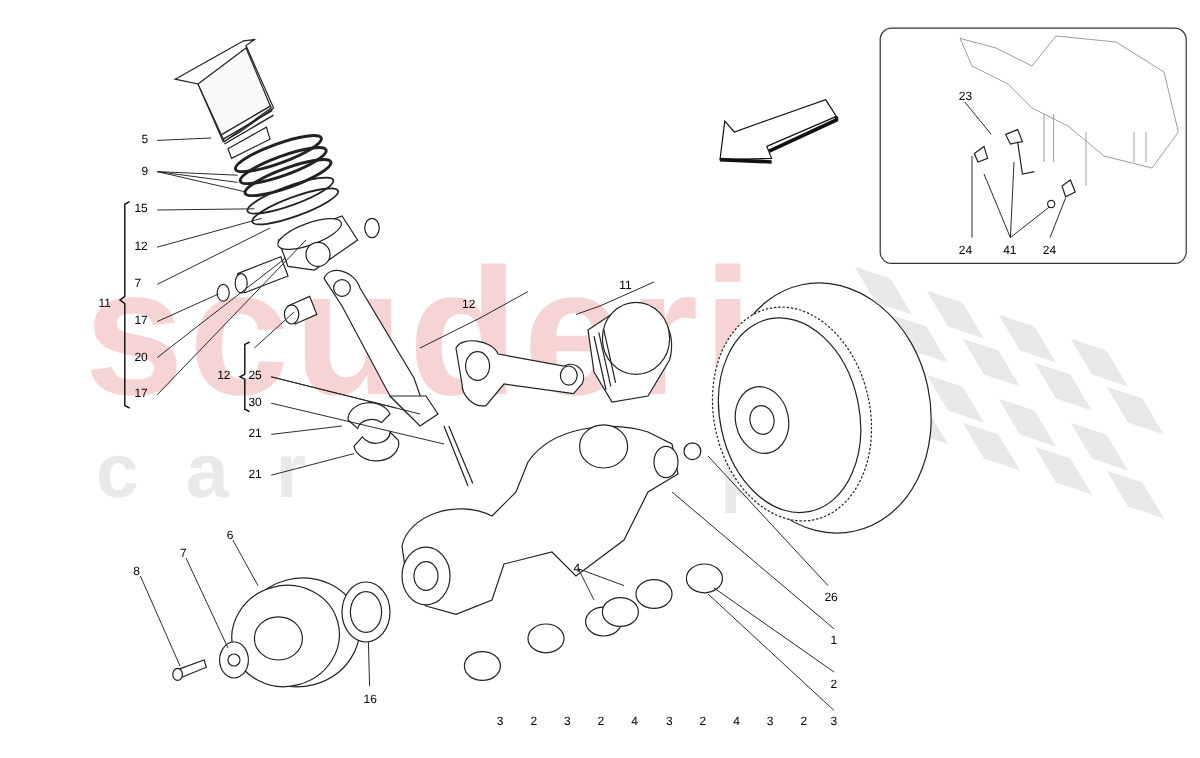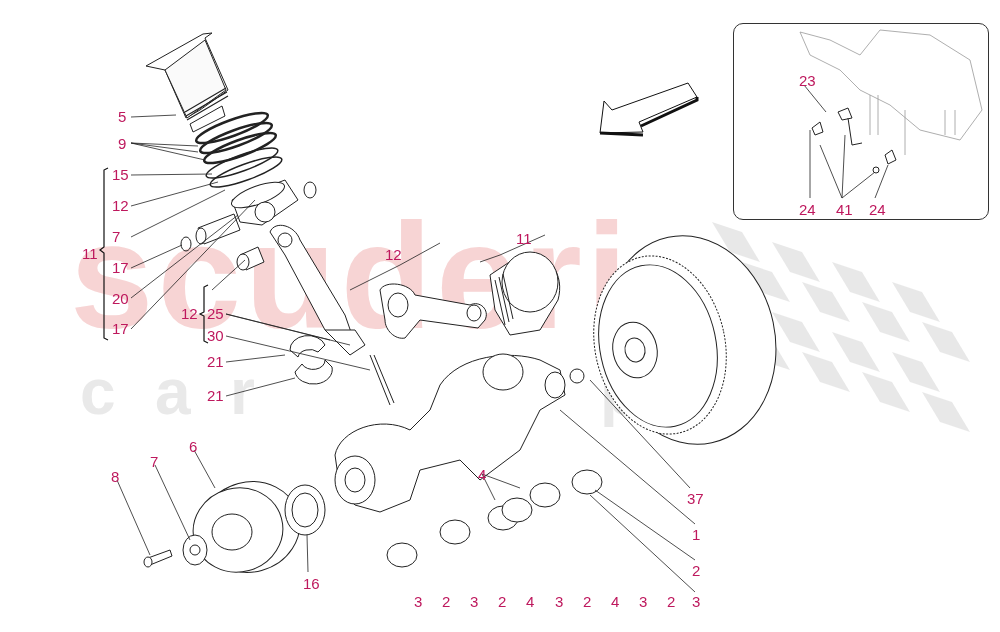--- a/index.html
+++ b/index.html
@@ -1,18 +1,18 @@
 <!DOCTYPE html>
 <html><head>
 <meta charset="utf-8">
 <style>
   html, body { margin:0; padding:0; background:#ffffff; }
   body { width:1000px; height:632px; position:relative; overflow:hidden; font-family:"Liberation Sans", sans-serif; }
   #canvas { position:absolute; left:0; top:0; width:1000px; height:632px; }
-  .lbl { position:absolute; font-size:15px; color:#be185d; line-height:14px; white-space:nowrap; }
+  .lbl { position:absolute; font-size:10px; color:#000000; line-height:14px; white-space:nowrap; }
   .wm { position:absolute; font-family:"Liberation Sans", sans-serif; font-weight:bold; }
   .wm-main { font-size:150px; color:#f7d4d4; letter-spacing:4px; left:70px; top:190px; }
   .wm-sub { font-size:64px; color:#e9e9e9; left:80px; top:355px; }
   .wm-sub span { position:absolute; }
   .inset { position:absolute; left:733px; top:23px; width:254px; height:195px; border:1.5px solid #333; border-radius:10px; background:transparent; }
 </style>
 </head>
 <body>
 
 <div id="canvas">
@@ -228,21 +228,21 @@
   <div class="lbl" style="left:207px;top:307px">25</div>
   <div class="lbl" style="left:207px;top:329px">30</div>
   <div class="lbl" style="left:207px;top:355px">21</div>
   <div class="lbl" style="left:207px;top:389px">21</div>
   <div class="lbl" style="left:385px;top:248px">12</div>
   <div class="lbl" style="left:516px;top:232px">11</div>
   <div class="lbl" style="left:799px;top:74px">23</div>
   <div class="lbl" style="left:799px;top:203px">24</div>
   <div class="lbl" style="left:836px;top:203px">41</div>
   <div class="lbl" style="left:869px;top:203px">24</div>
-  <div class="lbl" style="left:687px;top:492px">37</div>
+  <div class="lbl" style="left:687px;top:492px">26</div>
   <div class="lbl" style="left:692px;top:528px">1</div>
   <div class="lbl" style="left:692px;top:564px">2</div>
   <div class="lbl" style="left:692px;top:595px">3</div>
   <div class="lbl" style="left:111px;top:470px">8</div>
   <div class="lbl" style="left:150px;top:455px">7</div>
   <div class="lbl" style="left:189px;top:440px">6</div>
   <div class="lbl" style="left:303px;top:577px">16</div>
   <div class="lbl" style="left:478px;top:468px">4</div>
   <div class="lbl" style="left:414px;top:595px">3</div>
   <div class="lbl" style="left:442px;top:595px">2</div>

